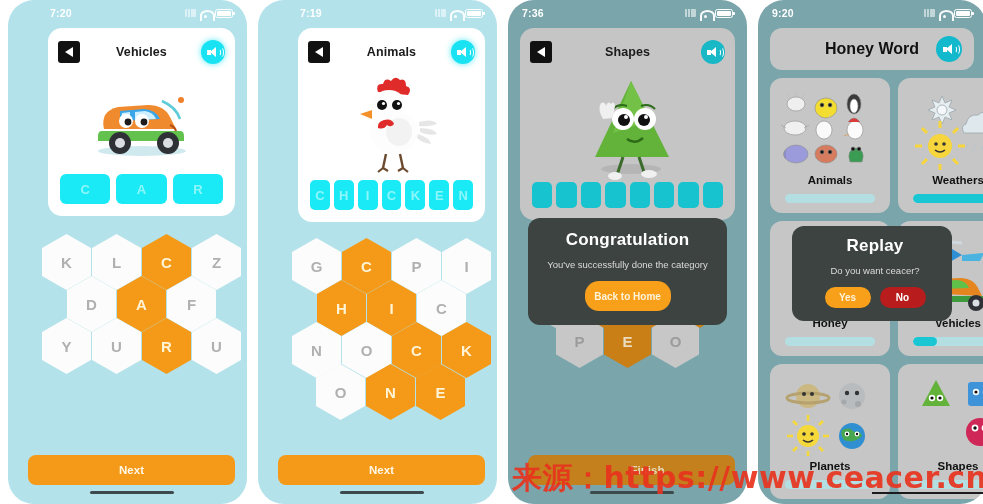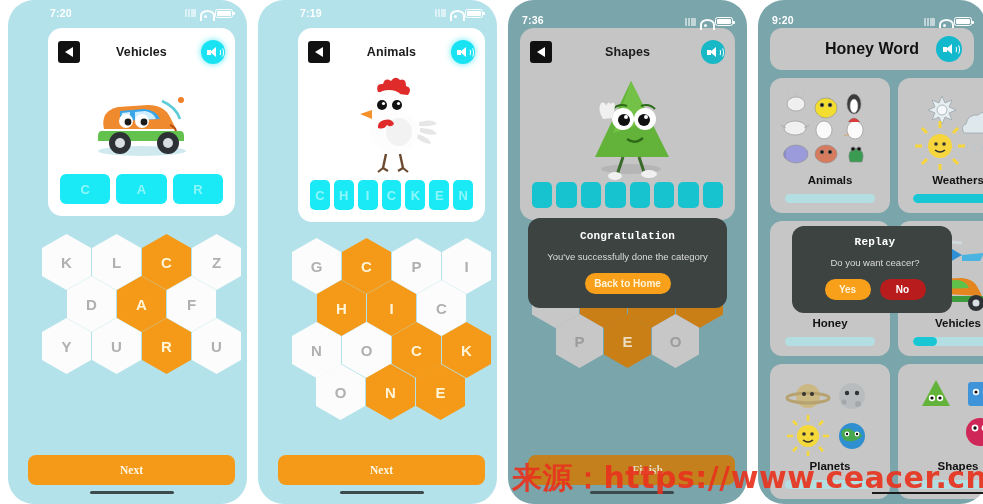--- a/index.html
+++ b/index.html
@@ -32,21 +32,21 @@
   .phone.p4 { width: 228px; flex: 0 0 228px; }
 
   .statusbar {
     height: 26px;
     display: flex; align-items: center;
     padding: 0 14px;
     font-size: 10.5px; font-weight: bold;
     color: #ffffff;
     letter-spacing: .2px;
   }
-  .phone.p3 .statusbar, .phone.p4 .statusbar { color: #ffffff; align-items: flex-end; }
+  .phone.p3 .statusbar, .phone.p4 .statusbar { color: #ffffff; }
   .sb-time { flex: 0 0 auto; }
   .sb-right { margin-left: auto; display: flex; align-items: center; gap: 4px; }
   .sig { width: 11px; height: 8px; opacity: .55;
          background: linear-gradient(to right,#fff 0 2px, transparent 2px 3px,#fff 3px 5px, transparent 5px 6px,#fff 6px 8px);
          border-radius:1px; }
   .wifi { width: 11px; height: 8px; position: relative; opacity: .95; }
   .wifi::before{
     content:""; position:absolute; left:0; top:1px; width:11px; height:9px;
     border-radius:50% 50% 0 0;
     border:2px solid #fff; border-bottom:none;
@@ -138,47 +138,47 @@
     background:#fcfcfc; color:#b0b0b0;
     margin: 0 0.5px;
   }
   .hex.on { background:#f59a18; color:#fff4d6; }
   .phone.p3 .hex { background:#c7c7c7; color:#9c9c9c; width:47px;height:54px;}
   .phone.p3 .hex.on { background:#c97f15; color:#e9dcc0; }
   .combrow.off { margin-top: -14px; }
   .combrow.off2 { margin-top: -14px; }
 
   
-  .bottombar { position:absolute; left:8px; right:0; bottom:0; padding: 0 12px 10px 12px; font-family: Liberation Serif, serif; }
+  .bottombar { position:absolute; left:8px; right:0; bottom:0; padding: 0 12px 10px 12px; }
   .bigbtn {
     height: 30px; border-radius: 8px; background:#f59a18;
     display:flex; align-items:center; justify-content:center;
     font-size: 11.5px; font-weight:bold; color:#fff8e8;
   }
   .phone.p3 .bigbtn { background:#c4801c; color:#e8d8bd;padding-left:32px; }
   .homeind {
     width: 84px; height:3.5px; border-radius:2px; background:#3d4a4d;
     margin: 6px auto 0 auto;
   }
   .modal {
     position:absolute; background:#3c4341; border-radius:12px;
     color:#fff; text-align:center;
   }
-  .modal .mtitle { font-size:11px; font-weight:bold; letter-spacing:.2px;font-family:Liberation Mono, monospace; }
+  .modal .mtitle { font-size:17px; font-weight:bold; letter-spacing:.2px; }
   .modal .mtext  { font-size: 9.5px; color:#dcdcdc; margin-top:9px; }
   .pillrow { display:flex; justify-content:center; gap:9px; margin-top:11px; }
   .pill {
     border-radius: 14px; font-size:10px; font-weight:bold;
     display:flex;align-items:center;justify-content:center;
   }
   .pill.orange { background:#f9a01b; color:#fff3d9; }
   .pill.grey { background:#b91c1c; color:#ffffff; }
 
   #modal3 { left: 20px; right: 20px; top: 218px; padding: 12px 10px 14px 10px; }
-  #modal3 .pill { width: 86px; height: 21px; }
+  #modal3 .pill { width: 86px; height: 30px; }
   #modal4 { left: 34px; right: 34px; top: 226px; padding: 10px 4px 13px 10px; }
   #modal4 .pill { width: 46px; height: 21px; }
 
   
   .homehead {
     margin: 2px 12px 0 12px; height: 42px; background:#c6c6c6; border-radius:12px;
     display:flex; align-items:center; padding: 0 12px; position:relative;
   }
   .homehead .htitle {
     position:absolute; left:0;right:0; text-align:center;

